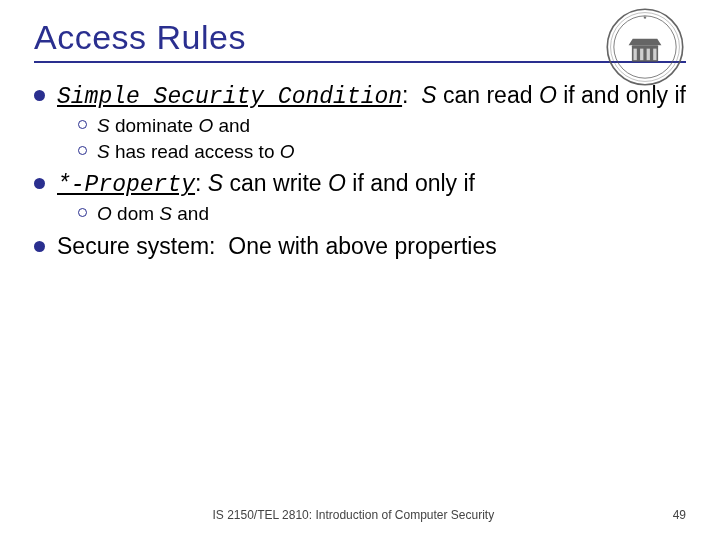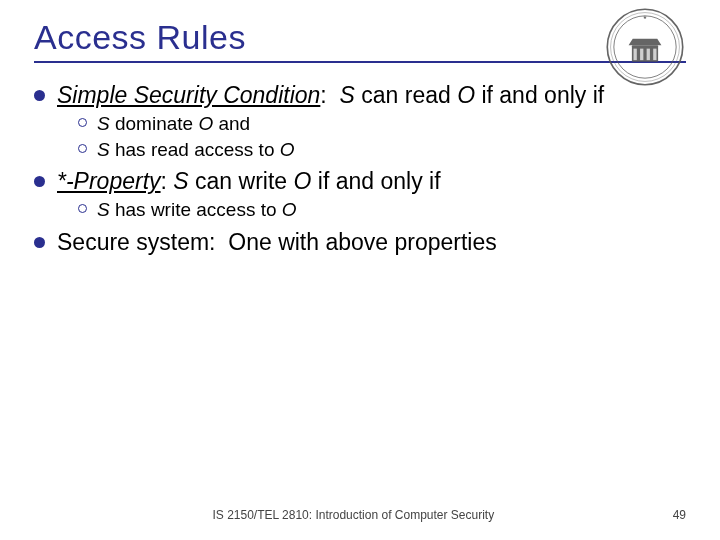--- a/index.html
+++ b/index.html
@@ -74,21 +74,21 @@
     height: 9px;
     border-radius: 50%;
     border: 1.5px solid #2a2f8f;
     margin-top: 6px;
     margin-right: 10px;
     flex: 0 0 9px;
     box-sizing: border-box;
   }
   .bullet-l2 .text { flex: 1; }
 
-  .u { text-decoration: underline; }
+  .u { text-decoration: underline; font-family: Liberation Mono, monospace; }
   .i { font-style: italic; }
   .sub { vertical-align: sub; font-size: 0.7em; }
 
   .footer {
     position: absolute;
     bottom: 18px;
     left: 0;
     width: 720px;
     box-sizing: border-box;
     padding: 0 34px;
@@ -144,21 +144,21 @@
       <div class="ring"></div>
       <div class="text"><span class="i">S</span> has read access to <span class="i">O</span></div>
     </div>
 
     <div class="bullet-l1">
       <div class="disc"></div>
       <div class="text"><span class="i u">*-Property</span>: <span class="i">S</span> can write <span class="i">O</span> if and only if</div>
     </div>
     <div class="bullet-l2">
       <div class="ring"></div>
-      <div class="text"><span class="i">S</span> has write access to <span class="i">O</span></div>
+      <div class="text"><span class="i">O</span> dom <span class="i">S</span> and</div>
     </div>
 
     <div class="bullet-l1">
       <div class="disc"></div>
       <div class="text">Secure system:&nbsp; One with above properties</div>
     </div>
 
 
   </div>
 

